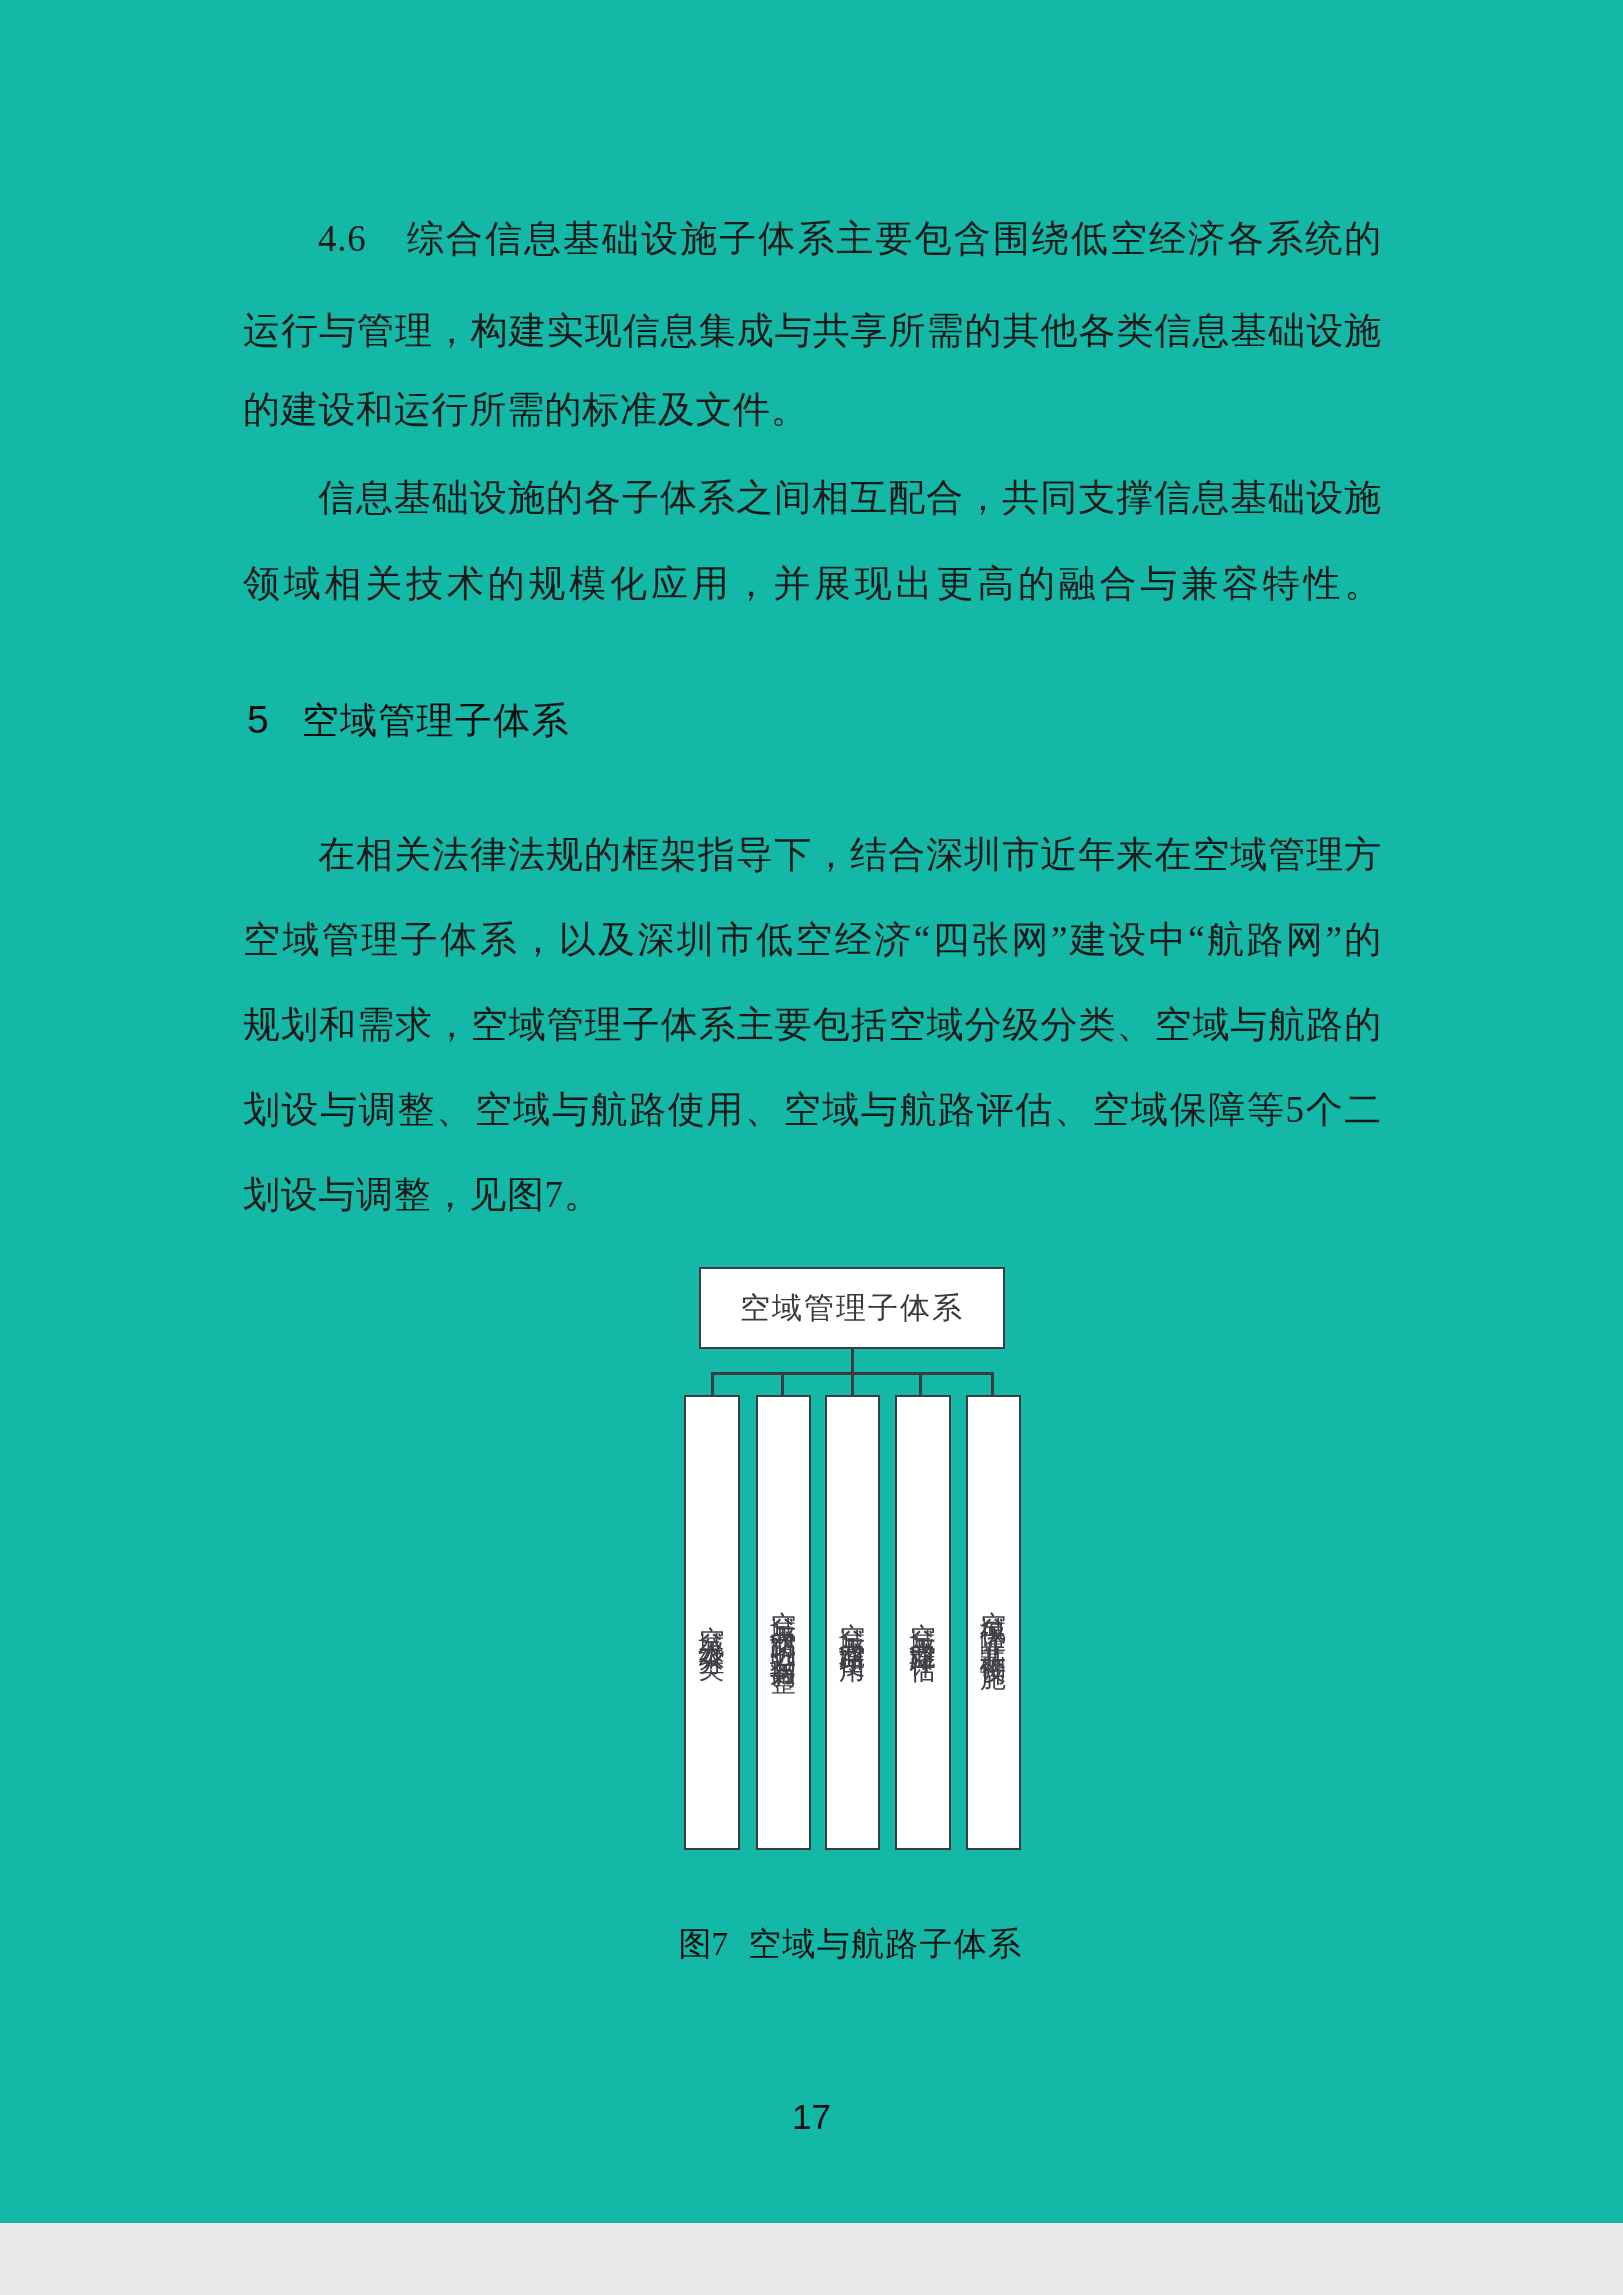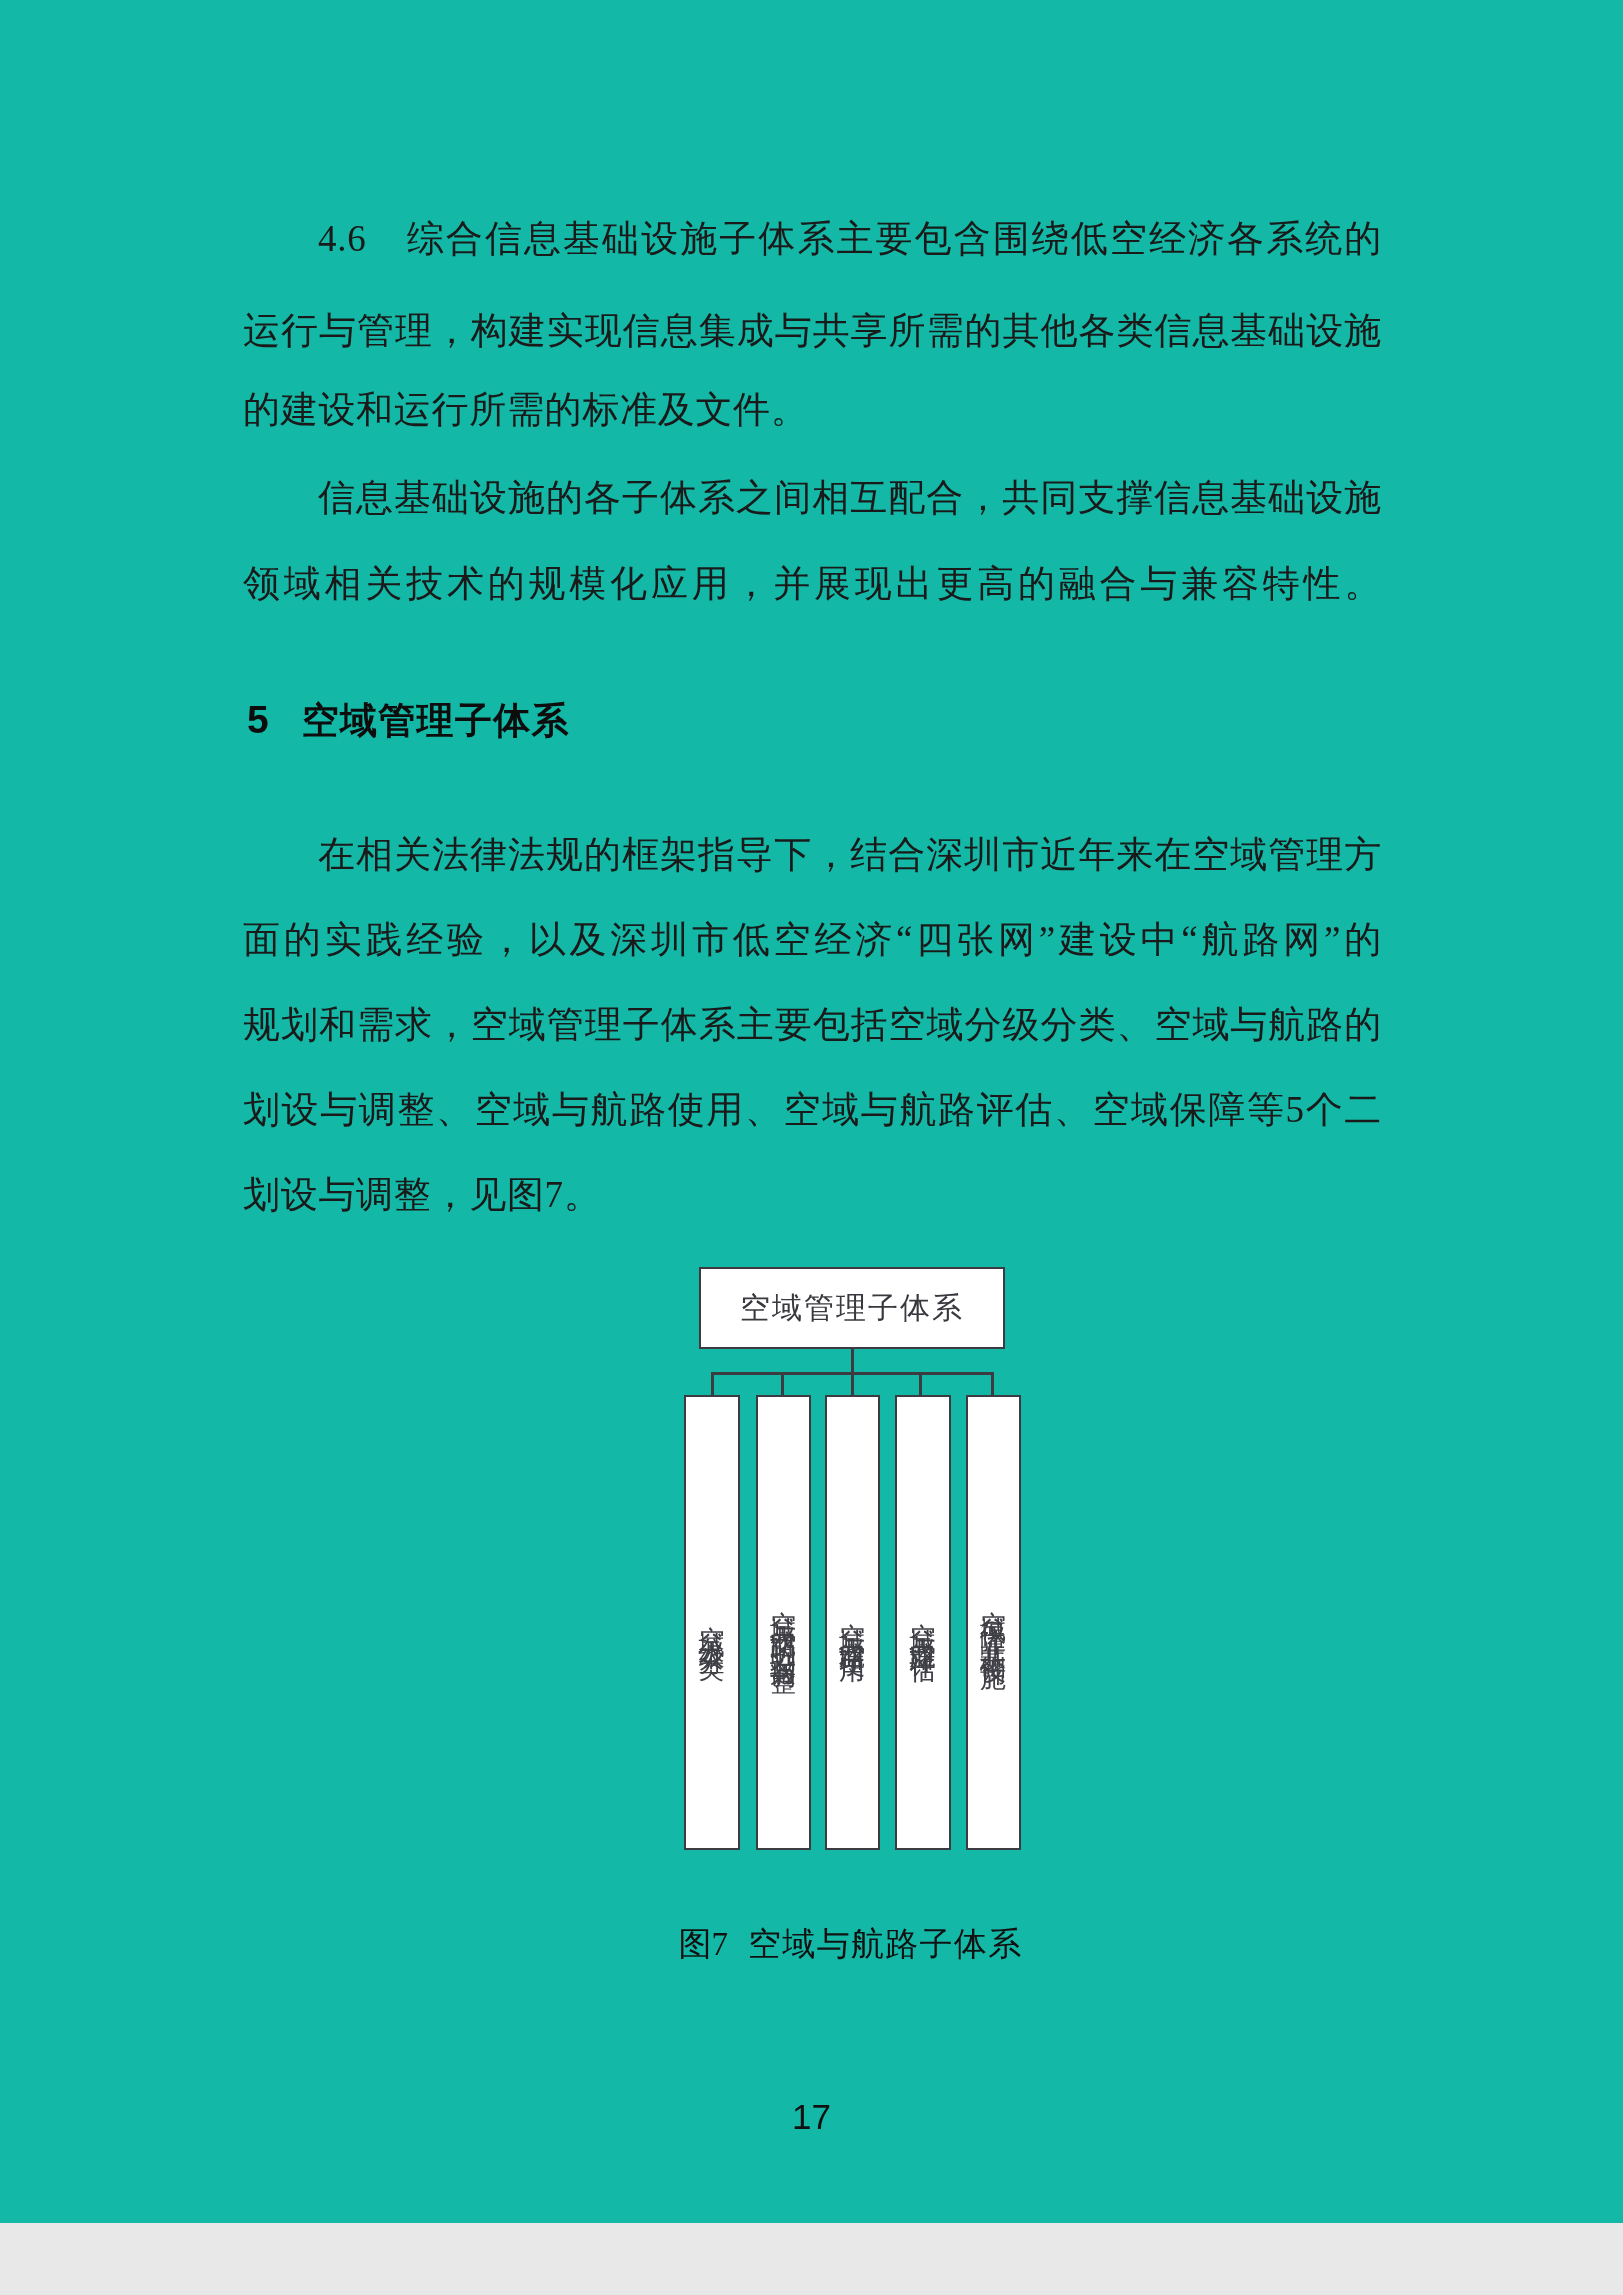--- a/index.html
+++ b/index.html
@@ -20,21 +20,21 @@
     letter-spacing:0.7px;
   }
   .just { text-align:justify; text-align-last:justify; }
   .ind  { text-indent:75px; }
 
   
   .heading {
     position:absolute;
     left:247px; top:677px;
     height:86px; line-height:86px;
-    font-weight:700;
+    font-weight:400;
     color:#0d0d0d;
     white-space:nowrap;
   }
   .heading .num {
     font-family:"Liberation Sans","DejaVu Sans",sans-serif;
     font-size:39px;
   }
   .heading .ttl {
     font-family:"Liberation Sans","DejaVu Sans",sans-serif;
     font-size:37px;
@@ -99,21 +99,21 @@
   <div class="tline" style="top:367px">的建设和运行所需的标准及文件。</div>
 
   <div class="tline just ind" style="top:455px">信息基础设施的各子体系之间相互配合，共同支撑信息基础设施</div>
   <div class="tline just" style="top:541px">领域相关技术的规模化应用，并展现出更高的融合与兼容特性。</div>
 
   <div class="heading">
     <span class="num">5</span><span class="ttl">空域管理子体系</span>
   </div>
 
   <div class="tline just ind" style="top:812px">在相关法律法规的框架指导下，结合深圳市近年来在空域管理方</div>
-  <div class="tline just" style="top:897px">面的实践经验，以及深圳市低空经济“四张网”建设中“航路网”的</div>
+  <div class="tline just" style="top:897px">空域管理子体系，以及深圳市低空经济“四张网”建设中“航路网”的</div>
   <div class="tline just" style="top:982px">规划和需求，空域管理子体系主要包括空域分级分类、空域与航路的</div>
   <div class="tline just" style="top:1067px">划设与调整、空域与航路使用、空域与航路评估、空域保障等5个二</div>
   <div class="tline" style="top:1152px">划设与调整，见图7。</div>
 
   <div class="dg-box" id="dg-root">
     <span>空域管理子体系</span>
   </div>
 
   <div class="dg-line" style="left:851px; top:1349px; width:2.6px;  height:25px;"></div>
   <div class="dg-line" style="left:711px; top:1372px; width:283px; height:2.6px;"></div>

